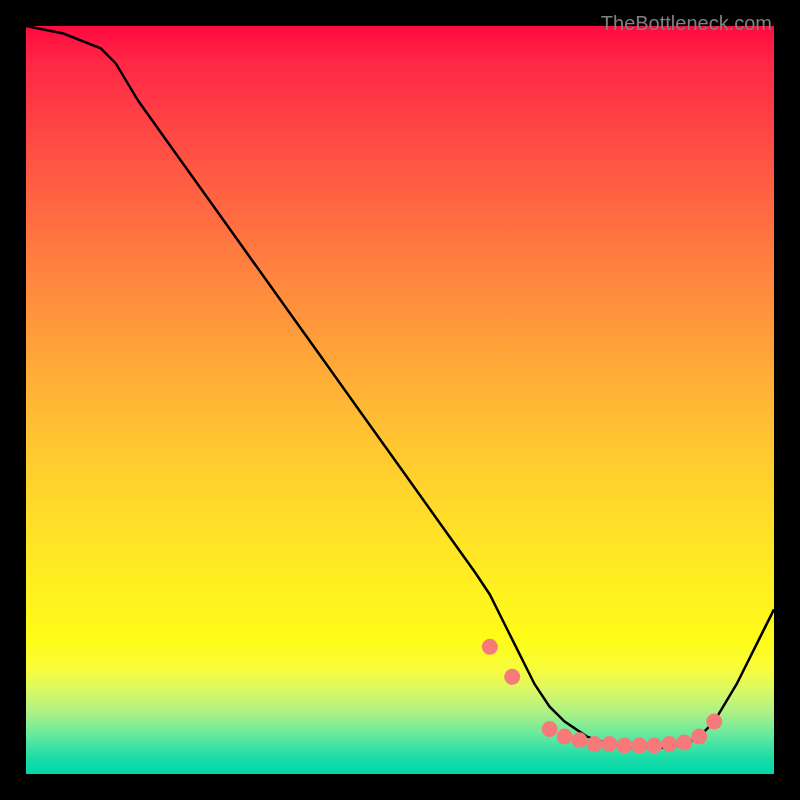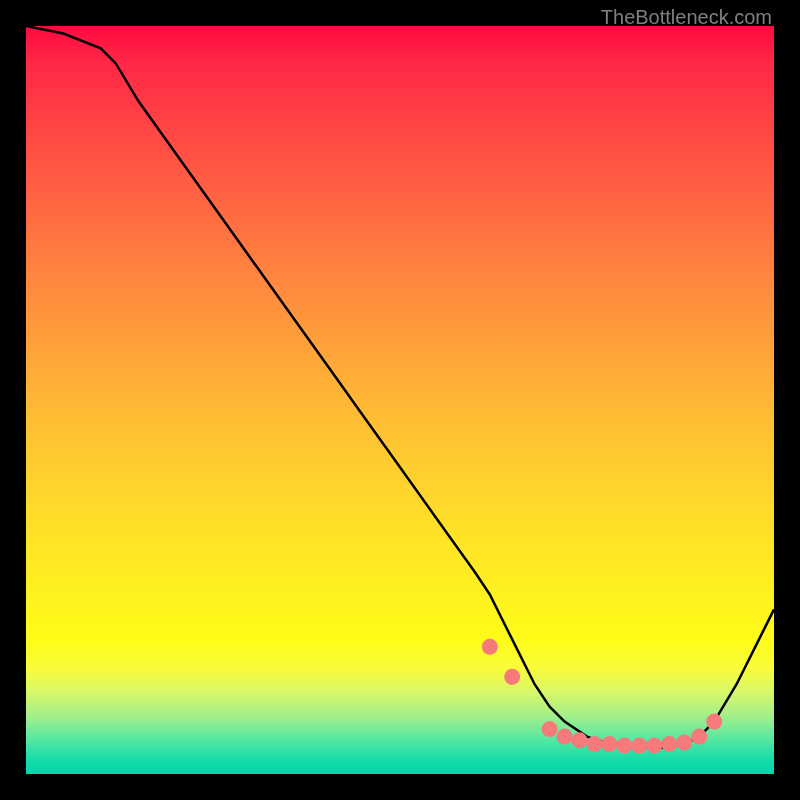--- a/index.html
+++ b/index.html
@@ -50,21 +50,21 @@
   }
   .curve-svg {
     position: absolute;
     left: 0;
     top: 0;
     width: 748px;
     height: 748px;
   }
   .watermark {
     position: absolute;
-    top: 6px;
+    top: 12px;
     right: 28px;
     color: #808080;
     font-size: 20px;
     font-family: Arial, sans-serif;
   }
 </style>
 </head>
 <body>
 
 <div class="container">

